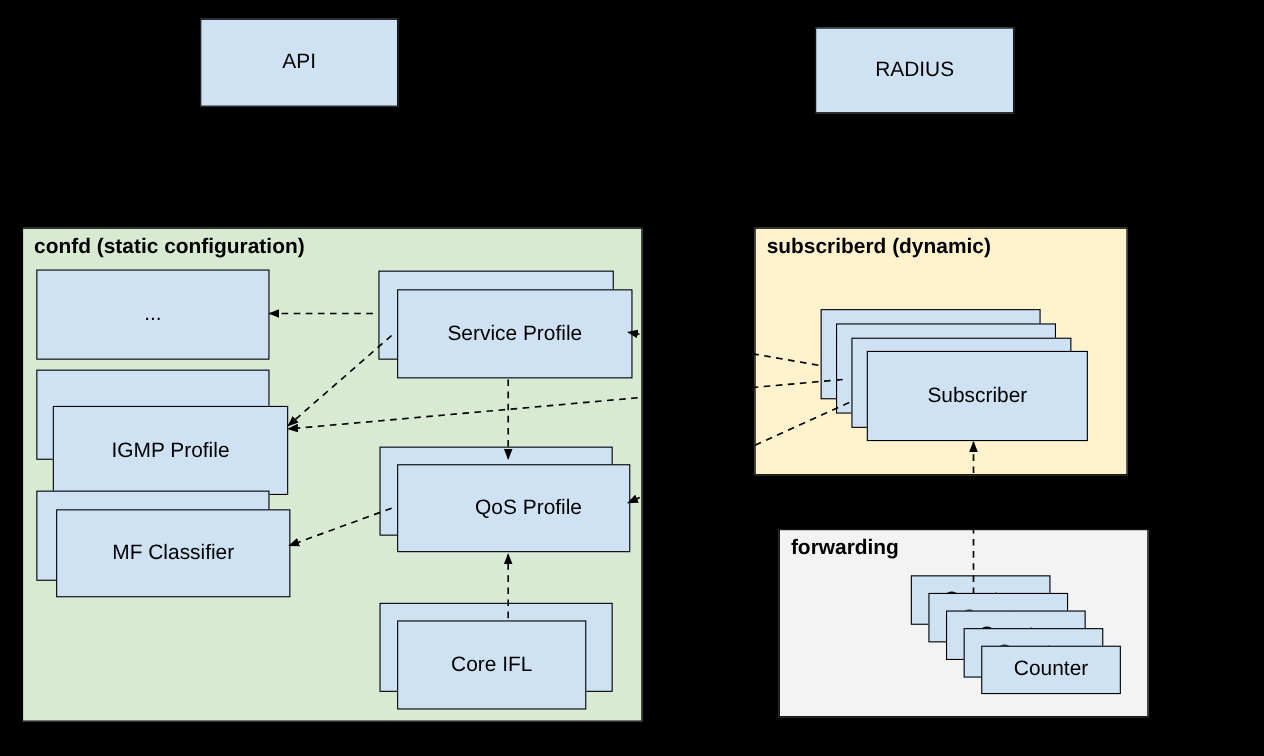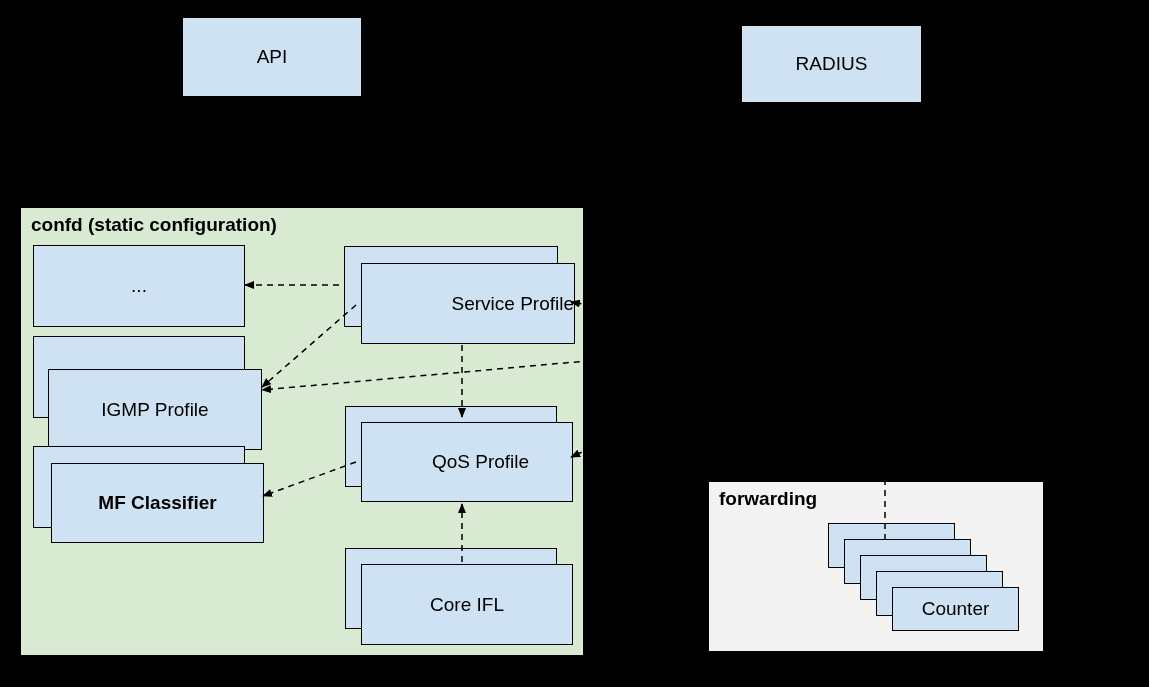--- a/index.html
+++ b/index.html
@@ -78,40 +78,50 @@
     <div class="node" style="left:12px; top:37px; width:212px; height:82px;">
       <span>...</span>
     </div>
 
     <div class="node" style="left:12px; top:128px; width:212px; height:82px;"></div>
     <div class="node" style="left:27px; top:145px; width:214px; height:81px;margin-top:16px;">
       <span>IGMP Profile</span>
     </div>
 
     <div class="node" style="left:12px; top:238px; width:212px; height:82px;"></div>
-    <div class="node" style="left:30px; top:255px; width:213px; height:80px;font-weight:bold;">
+    <div class="node" style="left:30px; top:255px; width:213px; height:80px;">
       <span>MF Classifier</span>
     </div>
 
     <div class="node" style="left:323px; top:38px; width:214px; height:81px;"></div>
-    <div class="node" style="left:340px; top:55px; width:214px; height:81px;justify-content:flex-end;">
+    <div class="node" style="left:340px; top:55px; width:214px; height:81px;">
       <span>Service Profile</span>
     </div>
 
     <div class="node" style="left:324px; top:198px; width:212px; height:81px;"></div>
     <div class="node" style="left:340px; top:214px; width:212px; height:80px;padding-left:27px;">
       <span>QoS Profile</span>
     </div>
 
     <div class="node" style="left:324px; top:340px; width:212px; height:81px;"></div>
-    <div class="node" style="left:340px; top:356px; width:212px; height:81px;">
+    <div class="node" style="left:340px; top:356px; width:172px; height:81px;">
       <span>Core IFL</span>
     </div>
   </div>
 
+  <div class="group" id="subscriberd" style="left:686px; top:207px; width:339px; height:225px;">
+    <span class="group-title">subscriberd (dynamic)</span>
+
+    <div class="node" style="left:59px;  top:73px;  width:200px; height:82px;"></div>
+    <div class="node" style="left:73px;  top:86px;  width:200px; height:82px;"></div>
+    <div class="node" style="left:87px;  top:99px;  width:200px; height:82px;"></div>
+    <div class="node" style="left:101px; top:111px; width:201px; height:82px;">
+      <span>Subscriber</span>
+    </div>
+  </div>
 
   <div class="group" id="forwarding" style="left:708px; top:481px; width:336px; height:171px;">
     <span class="group-title">forwarding</span>
 
     <div class="node" style="left:119px; top:41px;  width:127px; height:45px;">
       <span>Counter</span>
     </div>
     <div class="node" style="left:135px; top:57px;  width:127px; height:45px;">
       <span>Counter</span>
     </div>

